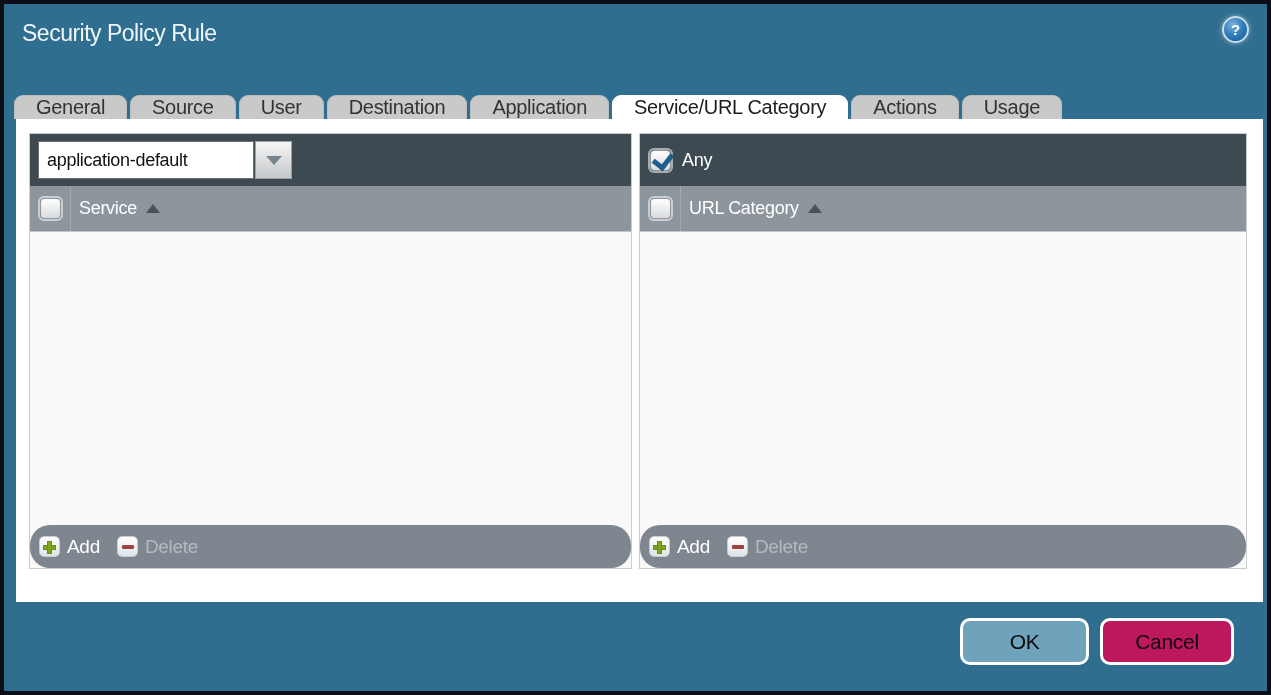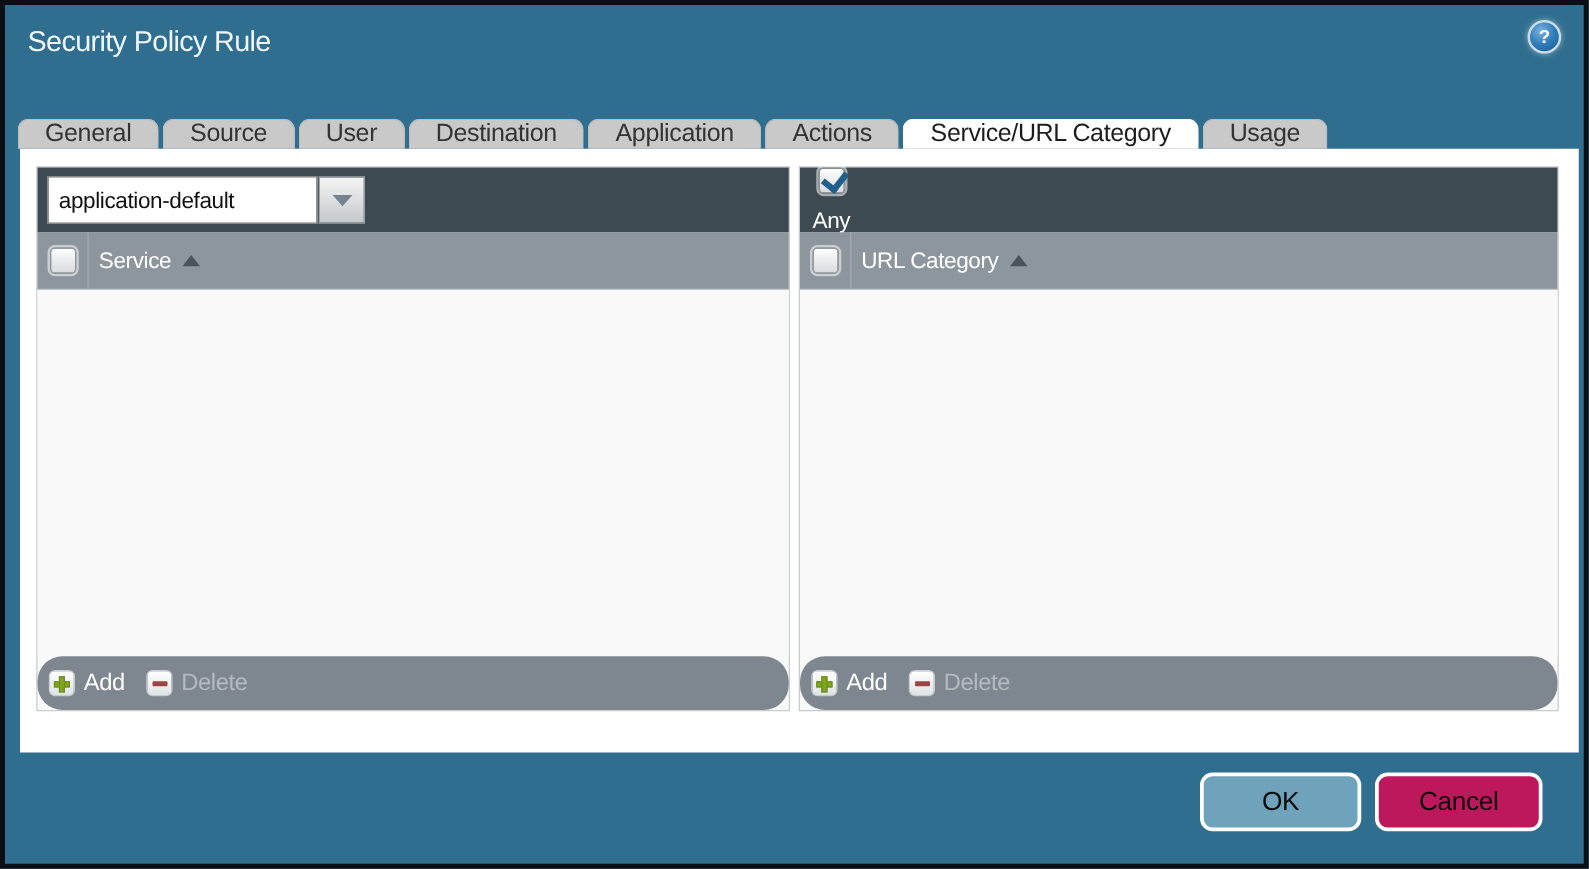--- a/index.html
+++ b/index.html
@@ -76,21 +76,21 @@
     border:1px solid #8f979c;
     box-shadow:0 0 0 2px rgba(255,255,255,.55);
     cursor:pointer; flex:0 0 auto;
   }
   .check.checked::after {
     content:""; position:absolute; left:5px; top:-1px;
     width:9px; height:14px;
     border:solid #205e8c; border-width:0 5px 5px 0;
     transform:rotate(38deg);
   }
-  .any-row { display:flex; align-items:center; gap:11px; padding-left:2px;flex-direction:column; }
+  .any-row { display:flex; align-items:center; gap:11px; padding-left:2px; }
   .any-label { color:#fff; font-size:18px; letter-spacing:-0.3px; }
   
   .col-header {
     height:46px; background:#8d969d; display:flex; align-items:center;
     color:#fff; font-size:18px; letter-spacing:-0.3px; flex:0 0 auto;
     border-bottom:1px solid #c2c7ca;
   }
   .col-check-cell { width:41px; display:flex; align-items:center; justify-content:center; align-self:stretch; border-right:1px solid #a2aaaf; }
   .col-label-cell { display:flex; align-items:center; gap:9px; padding-left:8px; cursor:pointer; }
   
@@ -144,25 +144,25 @@
       </div>
     <div class="tab">
         <span>User</span>
       </div>
     <div class="tab">
         <span>Destination</span>
       </div>
     <div class="tab">
         <span>Application</span>
       </div>
-    <div class="tab">
-        <span>Actions</span>
-      </div>
     <div class="tab active">
         <span>Service/URL Category</span>
+      </div>
+    <div class="tab">
+        <span>Actions</span>
       </div>
     <div class="tab">
         <span>Usage</span>
       </div>
   </div>
 
   <div class="dialog-body">
 
     <div class="panel panel-left">
       <div class="panel-top">

